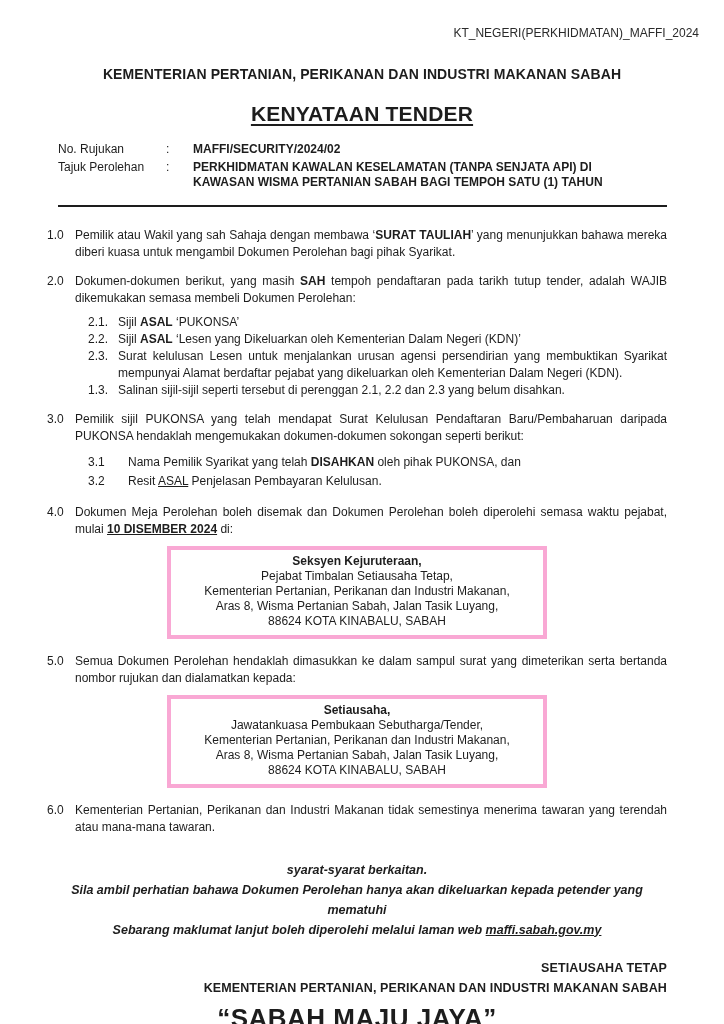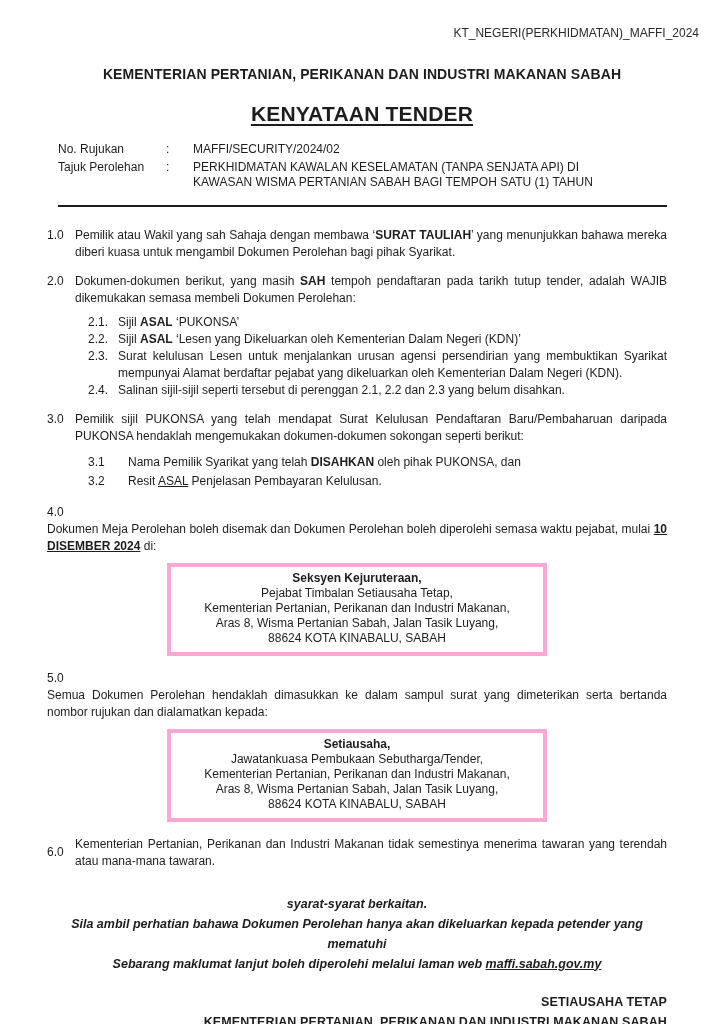--- a/index.html
+++ b/index.html
@@ -35,21 +35,21 @@
     font-size: 21px;
     text-decoration: underline;
     text-decoration-thickness: 2px;
     text-underline-offset: 3px;
     letter-spacing: 0.2px;
   }
   .refblock { margin: 16px 57px 0 58px; font-size: 12px; line-height: 15.5px; }
   .refrow { display: flex; margin-bottom: 2px; }
   .reflabel { width: 108px; flex: none; }
   .refcolon { width: 16px; flex: none; }
-  .refvalue { font-weight: normal; padding-left: 11px; }
+  .refvalue { font-weight: bold; padding-left: 11px; }
   .rule { margin: 14px 57px 0 58px; border-top: 2px solid #1d1d1d; height: 0; }
 
   .body { margin: 20px 57px 0 47px; font-size: 12px; line-height: 17px; }
   .sec { display: flex; margin-bottom: 12px; }
   .sec > .num { width: 28px; flex: none; }
   .sec > .txt { flex: 1; text-align: justify; }
 
   .sublist2 { margin: 7px 0 0 13px; }
   .subitem2 { display: flex; margin-bottom: 0; }
   .subitem2 > .num { width: 30px; flex: none; }
@@ -64,22 +64,22 @@
     width: 380px;
     margin: 0 auto 14px auto;
     border: 4px solid #f9a8d4;
     padding: 4px 8px 6px 8px;
     text-align: center;
     font-size: 12px;
     line-height: 15px;
   }
   .addr-title { font-weight: bold; }
 
-  .sec.tight { margin-bottom: 8px; flex-direction: column; }
-  .sec.last { margin-bottom: 12px; align-items: center; }
+  .sec.tight { margin-bottom: 8px; }
+  .sec.last { margin-bottom: 12px; }
 
   .notice {
     margin-top: 24px;
     text-align: center;
     font-weight: bold;
     font-style: italic;
     font-size: 12.5px;
     line-height: 20px;
   }
   .weblink { text-decoration: underline; color: inherit; cursor: pointer; }
@@ -146,21 +146,21 @@
           </div>
           <div class="subitem2">
             <div class="num">2.2.</div>
             <div class="txt"><span>Sijil </span><b>ASAL</b><span> ‘Lesen yang Dikeluarkan oleh Kementerian Dalam Negeri (KDN)’</span></div>
           </div>
           <div class="subitem2">
             <div class="num">2.3.</div>
             <div class="txt"><span>Surat kelulusan Lesen untuk menjalankan urusan agensi persendirian yang membuktikan Syarikat mempunyai Alamat berdaftar pejabat yang dikeluarkan oleh Kementerian Dalam Negeri (KDN).</span></div>
           </div>
           <div class="subitem2">
-            <div class="num">2.4.</div>
+            <div class="num">1.3.</div>
             <div class="txt"><span>Salinan sijil-sijil seperti tersebut di perenggan 2.1, 2.2 dan 2.3 yang belum disahkan.</span></div>
           </div>
         </div>
       </div>
     </div>
 
     <div class="sec">
       <div class="num">3.0</div>
       <div class="txt"><span>Pemilik sijil PUKONSA yang telah mendapat Surat Kelulusan Pendaftaran Baru/Pembaharuan daripada PUKONSA hendaklah mengemukakan dokumen-dokumen sokongan seperti berikut:</span>
         <div class="sublist3">

